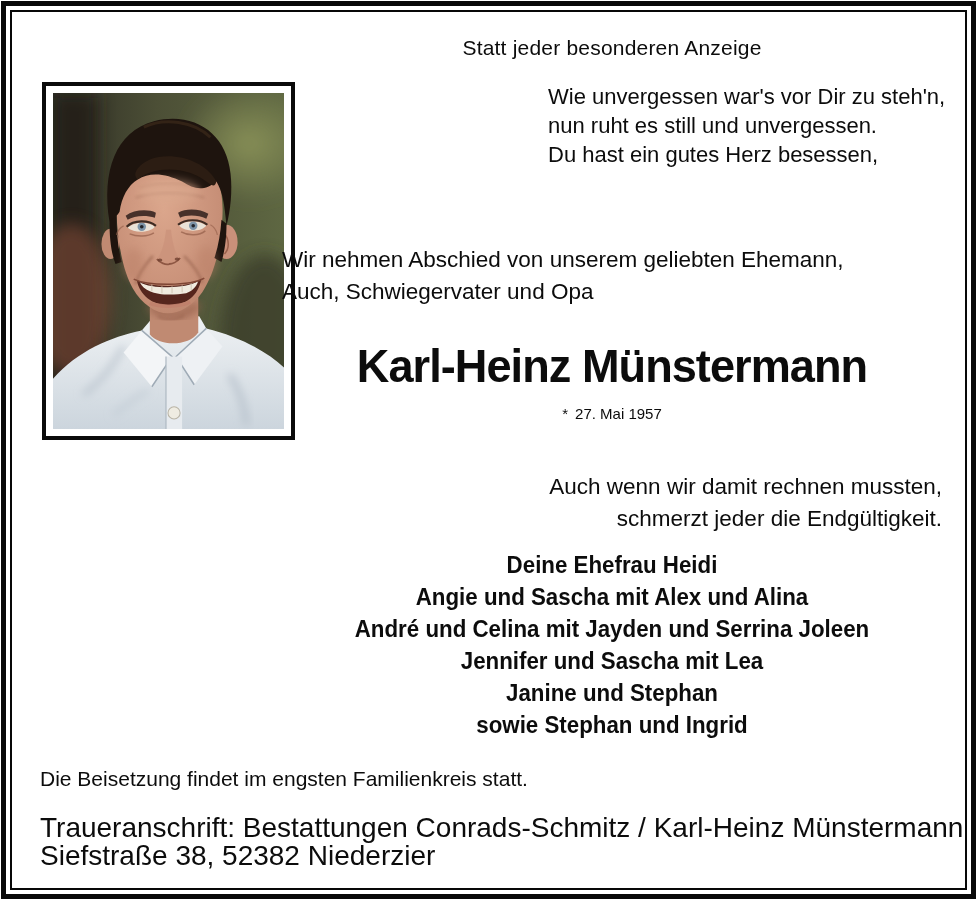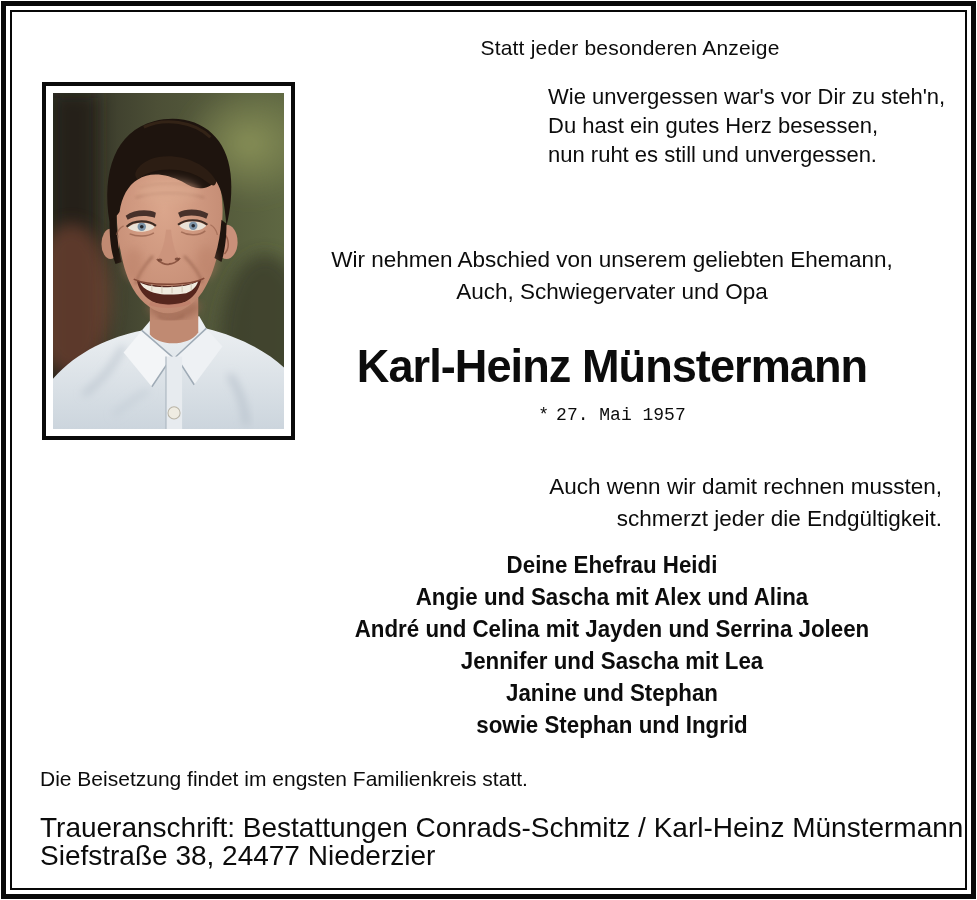--- a/index.html
+++ b/index.html
@@ -21,21 +21,21 @@
     border: 5px solid #080808;
     pointer-events: none;
   }
   .frame-inner {
     position: absolute; inset: 10px;
     border: 2px solid #080808;
     pointer-events: none;
   }
 
   .pre-header {
-    position: absolute; left: 300px; top: 36px; width: 660px;
+    position: absolute; left: 282px; top: 36px; width: 660px;
     text-align: center;
     font-size: 21px; letter-spacing: .2px;
   }
 
   
   .photo-frame {
     position: absolute; left: 42px; top: 82px;
     width: 253px; height: 358px;
     background: #ffffff;
     border: 4px solid #0a0a0a;
@@ -44,40 +44,38 @@
   .photo-frame svg { display: block; width: 100%; height: 100%; }
 
   .poem {
     position: absolute; left: 548px; top: 82px;
     font-size: 22px; line-height: 29px;
     white-space: nowrap;
   }
 
   .intro {
     position: absolute; left: 282px; top: 244px; width: 660px;
-    text-align: center;
     font-size: 22.5px; line-height: 32px;
   }
 
   .deceased-name {
     position: absolute; left: 282px; top: 338px; width: 660px;
     text-align: center;
     font-size: 47px; font-weight: bold;
     letter-spacing: -1px;
     transform: scaleX(.96);
     transform-origin: 50% 0;
     white-space: nowrap;
   }
 
   .dates {
     position: absolute; left: 282px; top: 405px; width: 660px;
     display: flex; justify-content: center; gap: 34px;
-    font-size: 18px;
-    white-space: nowrap;
-    font-family: Liberation Mono, monospace;
+    font-size: 15px;
+    white-space: nowrap;
   }
   .dates .sym { display: inline-block; margin-right: 7px; }
 
   .consolation {
     position: absolute; left: 282px; top: 471px; width: 660px;
     text-align: right;
     font-size: 22.5px; line-height: 32px;
   }
 
   .mourners {
@@ -225,22 +223,22 @@
 
       <path d="M 104 222 C 112 226 122 226 130 221" stroke="#96604c" stroke-width="2" fill="none" opacity="0.6" filter="url(#blurSoft)"></path>
       <ellipse cx="80" cy="170" rx="10" ry="16" fill="#b97f66" opacity="0.45" filter="url(#blurMed)"></ellipse>
       <ellipse cx="152" cy="168" rx="10" ry="16" fill="#b97f66" opacity="0.45" filter="url(#blurMed)"></ellipse>
       <ellipse cx="115" cy="98" rx="30" ry="12" fill="#dcab90" opacity="0.5" filter="url(#blurMed)"></ellipse>
     </svg>
   </div>
 
   <div class="poem">
     <div>Wie unvergessen war's vor Dir zu steh'n,</div>
+    <div>nun ruht es still und unvergessen.</div>
     <div>Du hast ein gutes Herz besessen,</div>
-    <div>nun ruht es still und unvergessen.</div>
   </div>
 
   <div class="intro">
     <div>Wir nehmen Abschied von unserem geliebten Ehemann,</div>
     <div>Auch, Schwiegervater und Opa</div>
   </div>
 
   <div class="deceased-name">Karl-Heinz Münstermann</div>
 
   <div class="dates">
@@ -260,15 +258,15 @@
     <div>André und Celina mit Jayden und Serrina Joleen</div>
     <div>Jennifer und Sascha mit Lea</div>
     <div>Janine und Stephan</div>
     <div>sowie Stephan und Ingrid</div>
   </div>
 
   <div class="funeral-note">Die Beisetzung findet im engsten Familienkreis statt.</div>
 
   <div class="address">
     <div>Traueranschrift: Bestattungen Conrads-Schmitz / Karl-Heinz Münstermann</div>
-    <div>Siefstraße 38, 24477 Niederzier</div>
+    <div>Siefstraße 38, 52382 Niederzier</div>
   </div>
 </div>
 
 </body></html>

